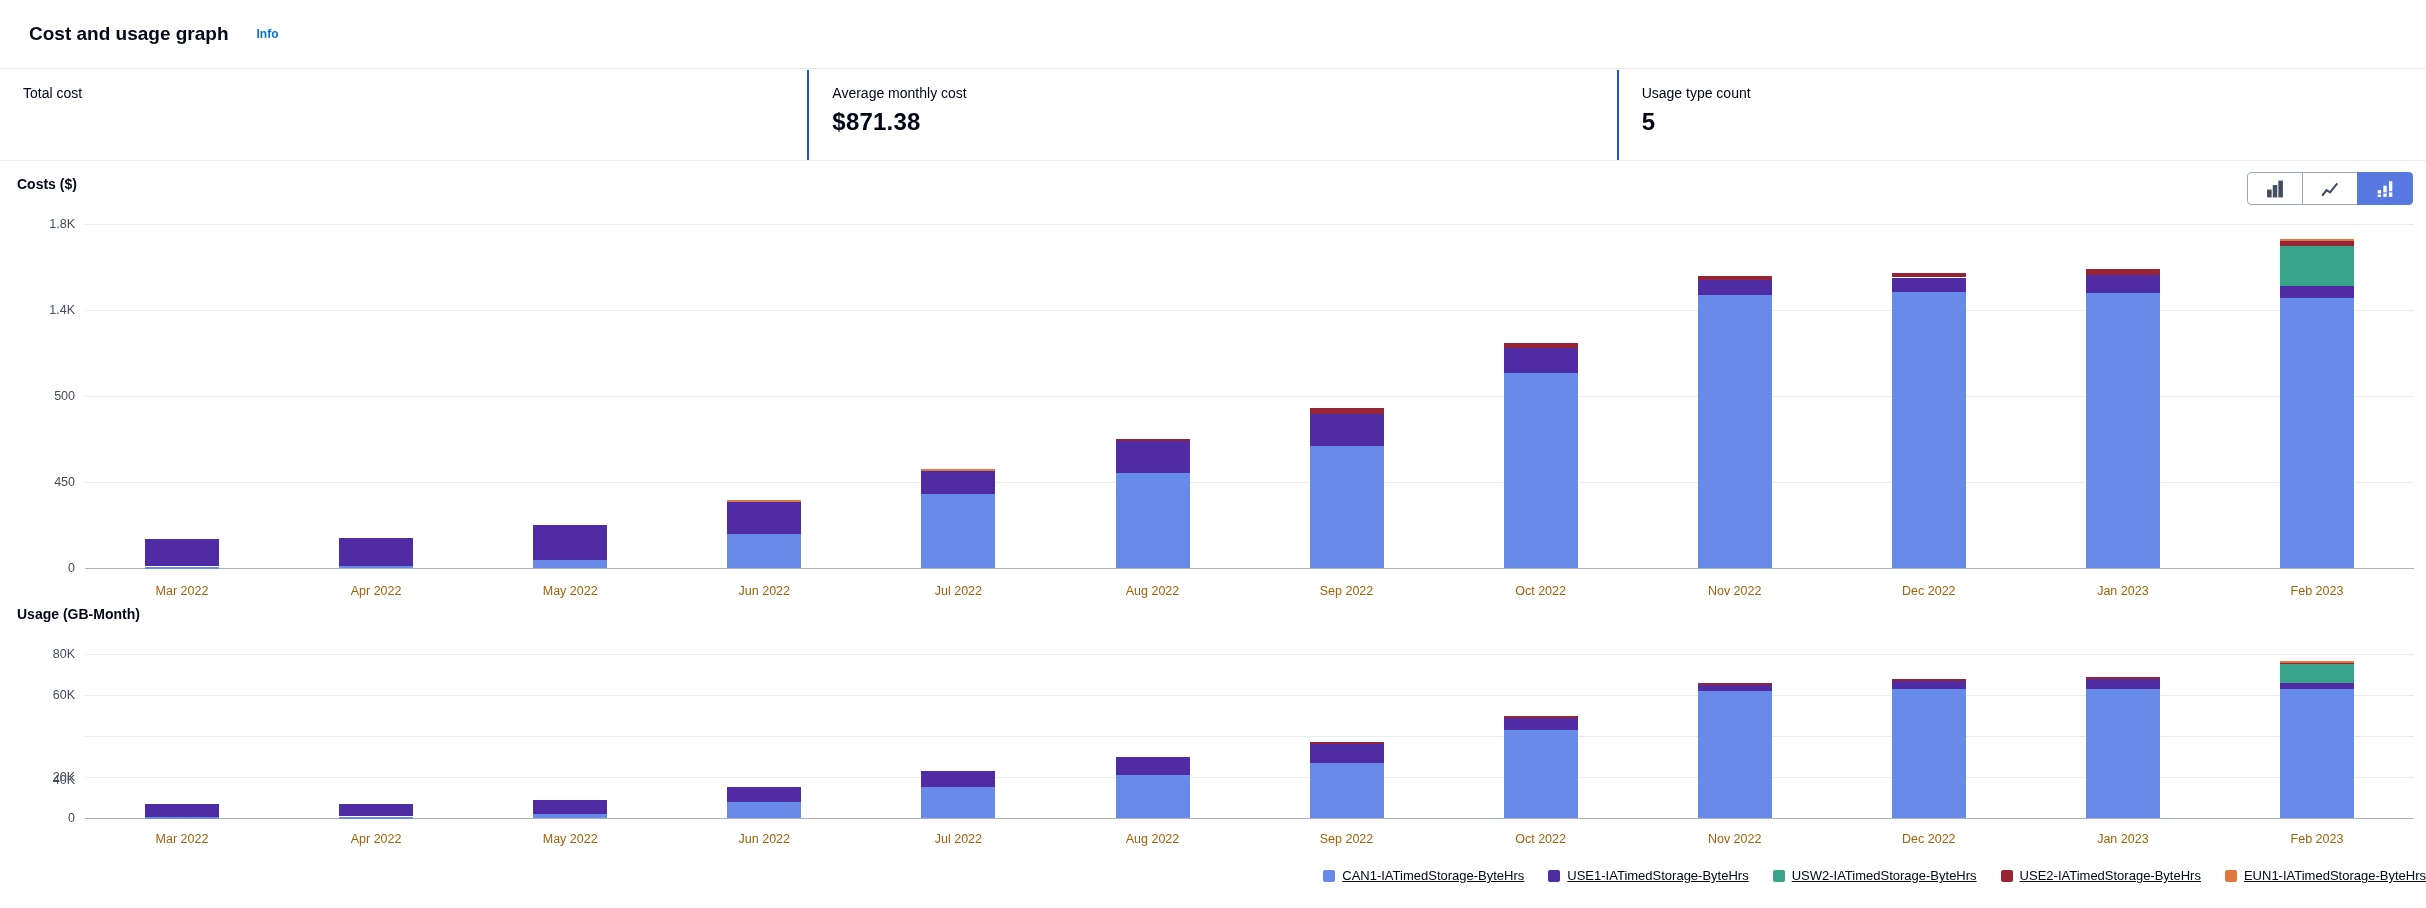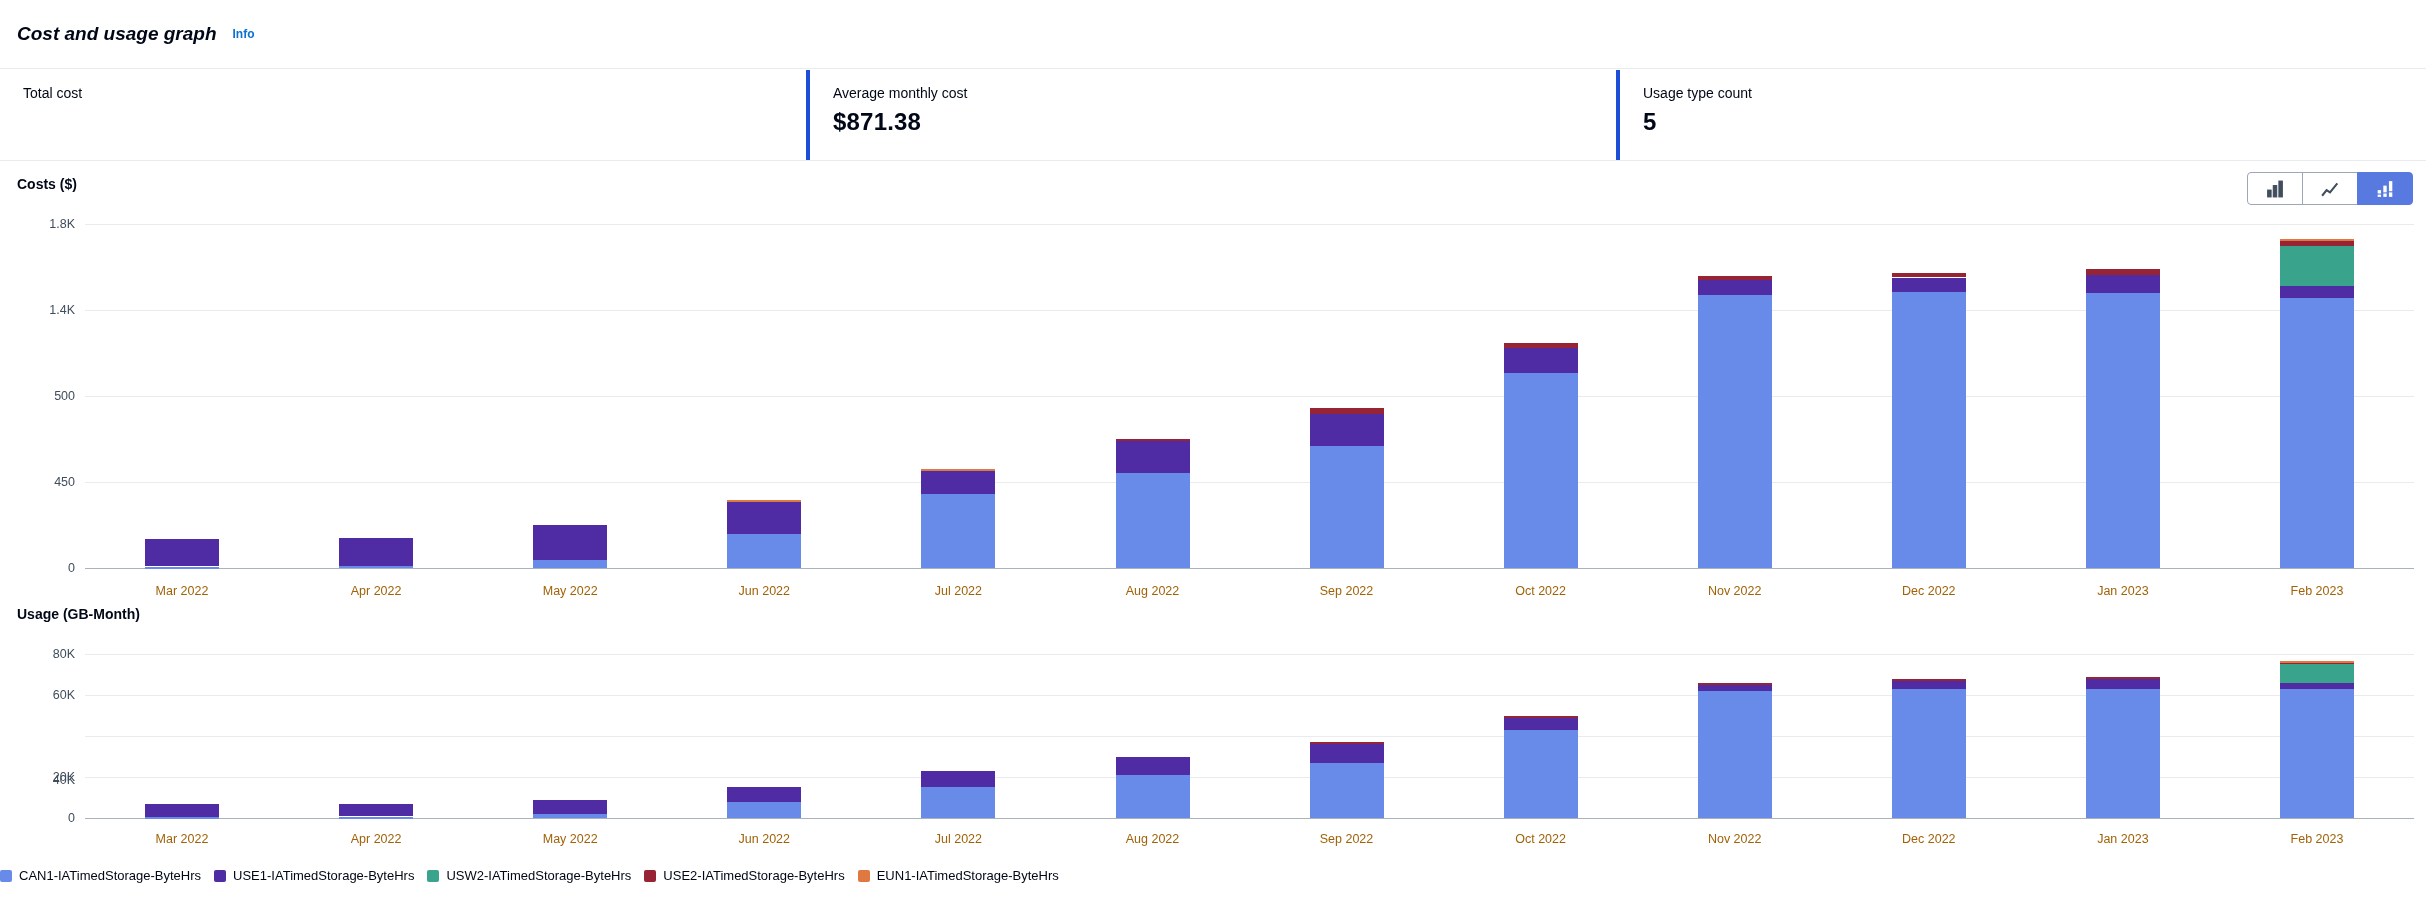--- a/index.html
+++ b/index.html
@@ -3,28 +3,28 @@
 <meta charset="utf-8">
 <style>
   * { box-sizing: border-box; }
   body { margin: 0; background: #fff; font-family: "Liberation Sans", sans-serif; color: #000716; }
   .page { position: relative; width: 2426px; height: 908px; background: #fff; overflow: hidden; }
 
   
   .header { position: absolute; top: 0; left: 0; right: 0; height: 69px;
             border-bottom: 1px solid #e9ebed; display: flex; align-items: center;
             padding: 0 24px 0 17px; gap: 16px; }
-  .page-title { font-size: 19px; font-weight: 700; margin: 0; font-style: italic; }
+  .page-title { font-size: 19px; font-weight: 700; margin: 12px; }
   .info-link { font-size: 12px; font-weight: 700; color: #0972d3; text-decoration: none; cursor: pointer; }
 
   
   .stats { position: absolute; top: 70px; left: 0; right: 0; height: 91px;
            border-bottom: 1px solid #e9ebed; display: flex; }
   .stat { flex: 1; padding: 15px 0 0 23px; }
-  .stat:not(:last-child) { border-right: 4px solid #1d4ed8; }
+  .stat:not(:last-child) { border-right: 2px solid #1d4ed8; }
   .stat-label { font-size: 14px; margin-bottom: 7px; }
   .stat-value { font-size: 24px; font-weight: 700; letter-spacing: 0.2px; }
 
   
   .charts { position: absolute; inset: 0; }
   .chart-title { position: absolute; left: 17px; font-size: 14px; font-weight: 700; line-height: 17px; }
 
   
   .toggle-group { position: absolute; top: 172px; right: 13px; display: flex; }
   .toggle-btn { width: 56px; height: 33px; background: #fff; border: 1px solid #9ba7b6;
@@ -38,21 +38,21 @@
   
   .chart-layer { position: absolute; inset: 0; pointer-events: none; }
   .gridline { position: absolute; height: 1px; background: #e9ebed; }
   .gridline.baseline { background: #aab3bb; }
   .tick-label { position: absolute; font-size: 12.5px; color: #414d5c; text-align: right; line-height: 16px; }
   .month-label { position: absolute; width: 120px; text-align: center; font-size: 12.5px; color: #a16207; }
   .bar-seg { position: absolute; pointer-events: auto; }
 
   
   .legend { position: absolute; top: 868px; left: 0; right: 0; display: flex;
-            justify-content: flex-start; align-items: center; gap: 13px; }
+            justify-content: flex-end; align-items: center; gap: 24px; text-decoration: underline; }
   .legend-item { display: flex; align-items: center; gap: 7px; cursor: pointer; }
   .legend-swatch { width: 12px; height: 12px; border-radius: 2px; display: inline-block; }
   .legend-label { font-size: 13px; color: #000716; }
 </style>
 </head>
 <body>
 
 <div class="page">
 
   <header class="header">

